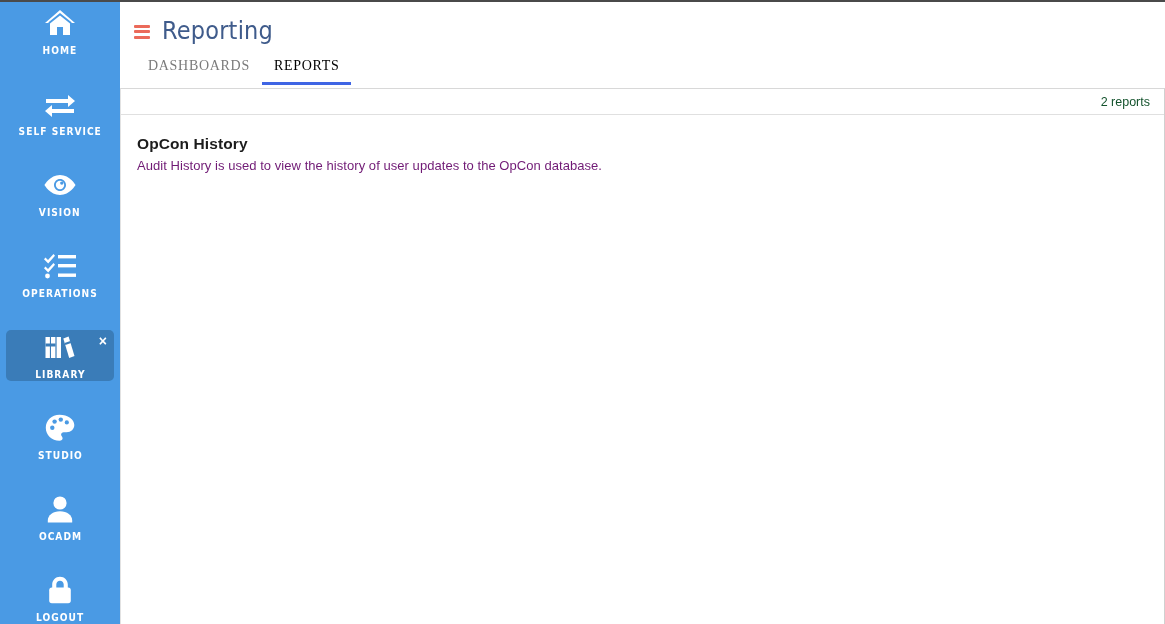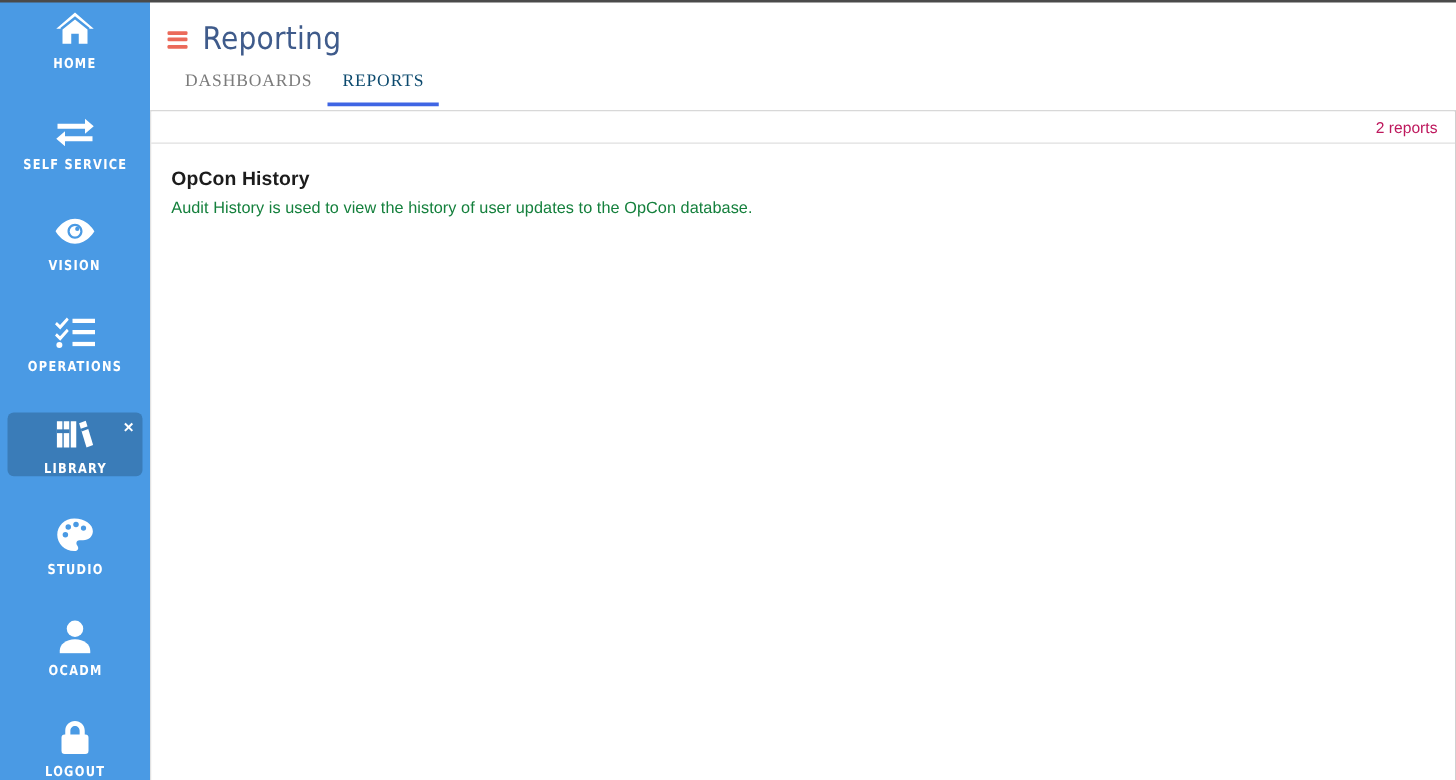--- a/index.html
+++ b/index.html
@@ -164,21 +164,21 @@
     padding: 8px 12px 8px 12px;
     font-size: 14px;
     letter-spacing: 0.7px;
     color: #7b7b7b;
     cursor: pointer;
     border-bottom: 3px solid transparent;
     white-space: nowrap;
     font-family: Liberation Serif, serif;
   }
   .tab.active {
-    color: #0c4a6e;
+    color: #000000;
     border-bottom-color: #3f65e4;
   }
 
   
   .panel {
     position: absolute;
     top: 86px; left: 0;
     width: 1045px;
     height: 536px;
     background: #ffffff;
@@ -188,42 +188,42 @@
   }
 
   .count-bar {
     height: 26px;
     border-bottom: 1px solid #e0e0e0;
     display: flex;
     align-items: center;
     justify-content: flex-end;
     padding-right: 14px;
     font-size: 12.5px;
-    color: #be185d;
+    color: #14532d;
   }
 
   .report-list {
     padding: 20px 0 0 16px;
   }
 
   .report-item {
     margin-bottom: 26px;
     cursor: pointer;
     max-width: 900px;
   }
   .report-name {
     font-size: 15.5px;
     color: #1c1c1c;
     font-weight: bold;
     margin-bottom: 5px;
     letter-spacing: 0.1px;
   }
   .report-desc {
     font-size: 13px;
-    color: #15803d;
+    color: #701a75;
     letter-spacing: 0.05px;
   }
 </style>
 </head>
 <body>
 
 <div id="app">
 
   <div class="top-rule"></div>
 

